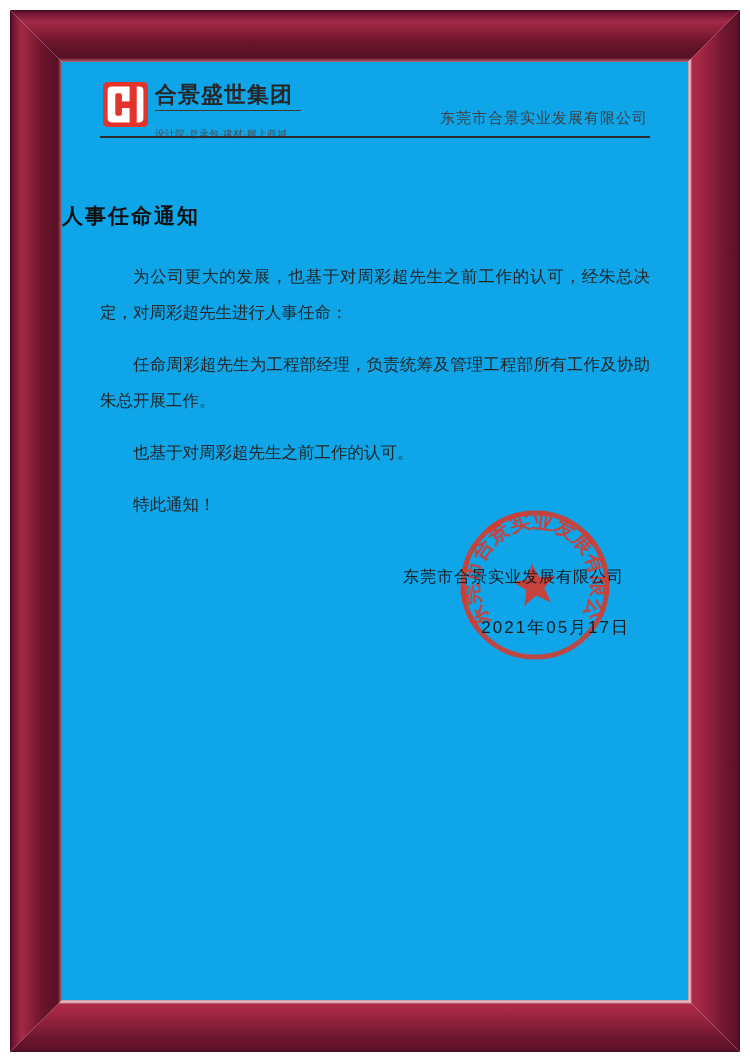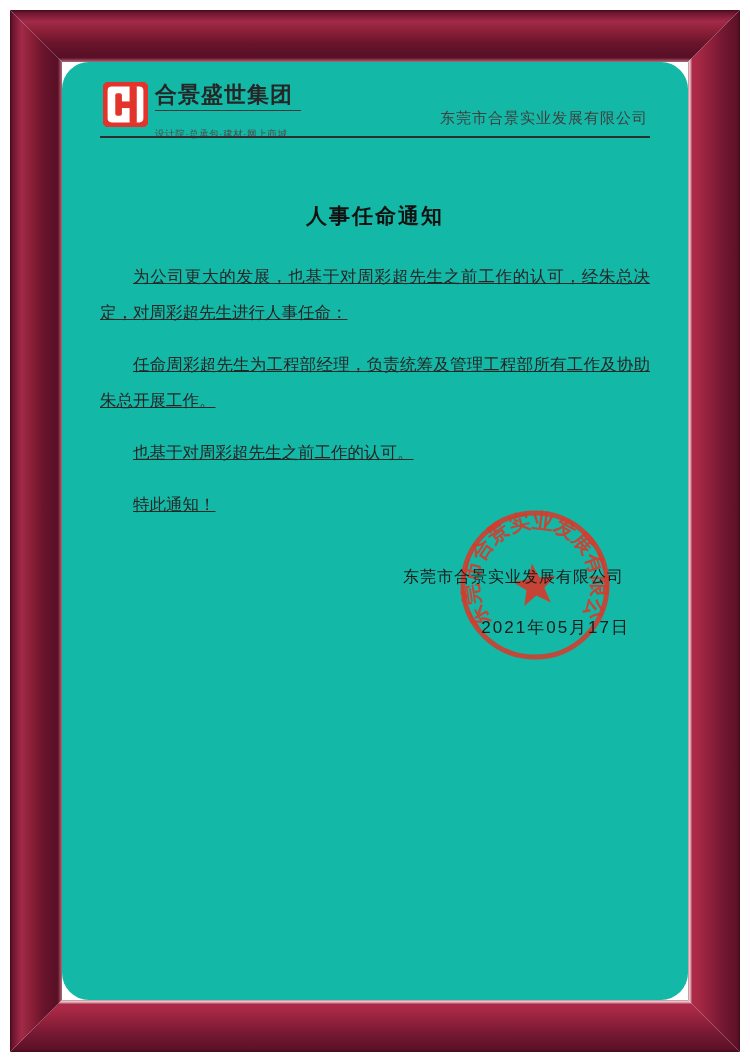--- a/index.html
+++ b/index.html
@@ -24,38 +24,38 @@
       #430c1d 0%, #6b1530 5%, #a22a48 22%, #8c2038 40%, #6b152c 62%,
       #5a1026 86%, #5a1026 92%, #8c3c4e 96%, #a86b78 100%);
     clip-path:polygon(0 0,100% 52px,100% calc(100% - 52px),0 100%);}
   #f-right{right:10px;top:10px;bottom:10px;width:52px;
     background:linear-gradient(to left,
       #430c1d 0%, #5e1127 6%, #701732 30%, #8c1f3a 55%, #a72845 80%,
       #ad2b48 92%, #d49aa5 95%, #e7c3c9 97%, #c98b95 100%);
     clip-path:polygon(0 52px,100% 0,100% 100%,0 calc(100% - 52px));}
 
   
-  .page{position:absolute;inset:62px;background:#14b8a6;border-radius:27px;}
+  .page{position:absolute;inset:62px;background:#0ea5e9;}
 
   .logo-icon{position:absolute;left:41px;top:20px;width:45px;height:45px;}
   .logo-text{position:absolute;left:93px;top:20px;width:220px;}
   .logo-name{font-size:22px;font-weight:bold;color:#262626;letter-spacing:1px;line-height:26px;}
   .logo-divider{width:146px;height:1px;background:#3a3a3a;margin-top:2px;}
   .logo-tagline{font-size:9.5px;color:#4c4c4c;letter-spacing:0.6px;margin-top:17px;white-space:nowrap;}
 
   .company-name{position:absolute;right:40px;top:47px;font-size:15px;color:#3f3f3f;
     letter-spacing:1px;white-space:nowrap;}
 
   .header-rule{position:absolute;left:38px;top:74px;width:550px;height:2px;background:#2e2e2e;}
 
-  .doc-title{position:absolute;left:0;top:140px;width:100%;text-align:center;
+  .doc-title{position:absolute;left:0;top:140px;width:100%;
     font-size:21px;font-weight:bold;color:#111111;letter-spacing:2px;}
 
   .doc-body{position:absolute;left:38px;top:196px;width:550px;
-    font-size:16.5px;color:#262626;line-height:36px;text-align:justify;text-decoration:underline;}
+    font-size:16.5px;color:#262626;line-height:36px;text-align:justify;}
   .doc-body p{margin:0 0 16px 0;text-indent:2em;}
 
   .signature{position:absolute;right:64px;top:505px;font-size:16px;color:#1a1a1a;
     letter-spacing:1px;white-space:nowrap;z-index:3;}
   .doc-date{position:absolute;right:58px;top:554px;font-size:17px;color:#1a1a1a;
     letter-spacing:2px;white-space:nowrap;z-index:3;}
 
   .seal{position:absolute;left:388px;top:438px;width:170px;height:170px;z-index:2;}
 </style>
 </head>

